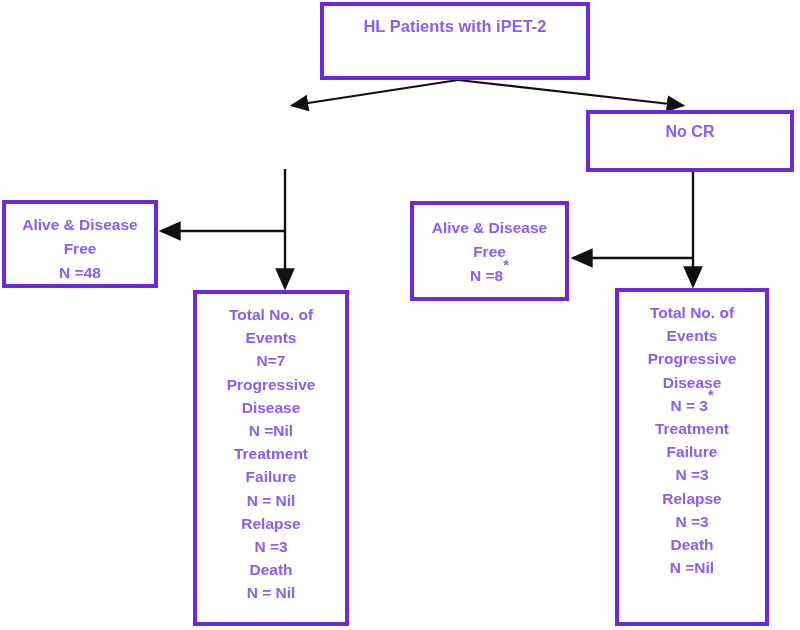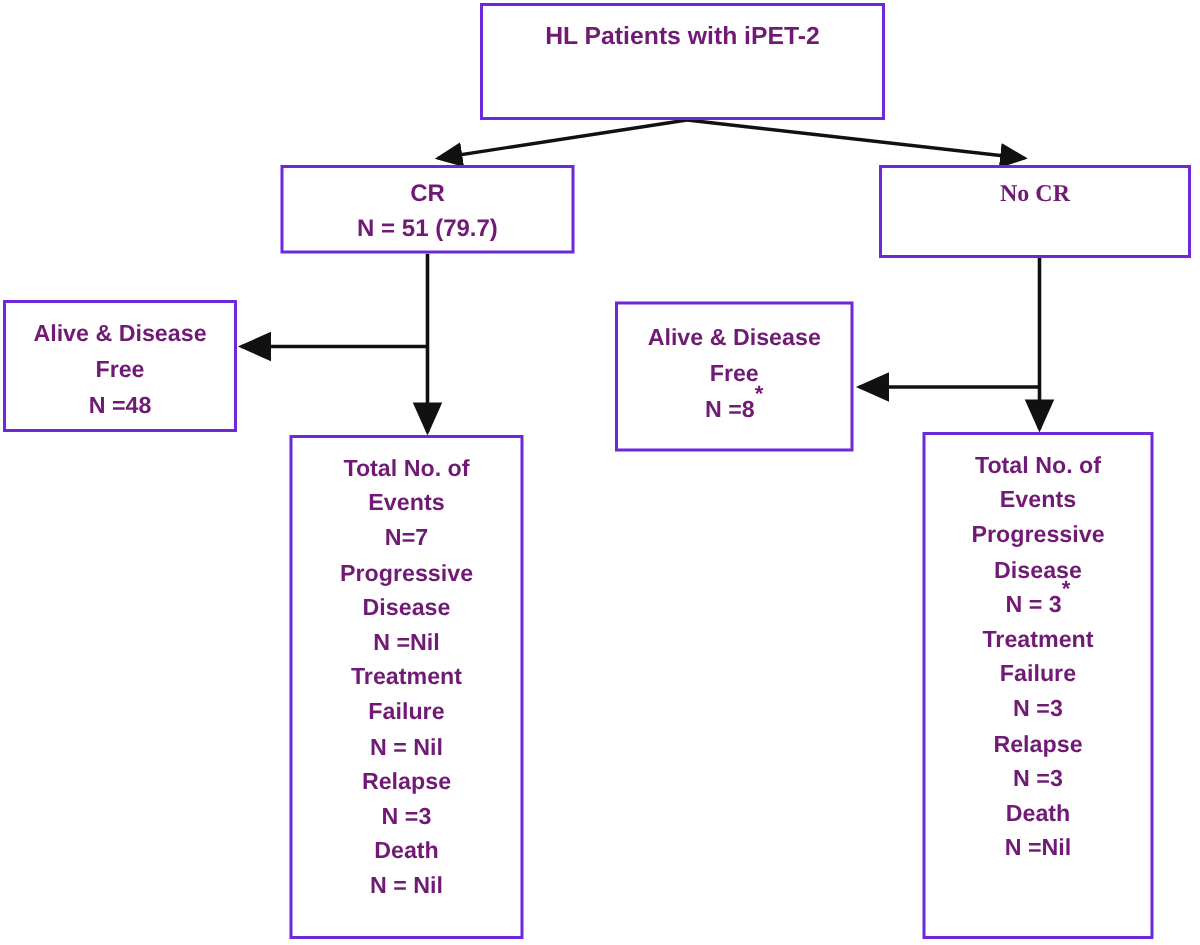--- a/index.html
+++ b/index.html
@@ -13,25 +13,25 @@
     width: 800px;
     height: 630px;
     background: #ffffff;
     font-family: "Liberation Sans", sans-serif;
     color: #000000;
     overflow: hidden;
   }
   .node {
     position: absolute;
     box-sizing: border-box;
-    border: 2px solid #6d28d9;
+    border: 4px solid #6d28d9;
     background: #ffffff;
     text-align: center;
     font-weight: bold;
-    color: #701a75;
+    color: #8b5cf6;
     z-index: 3;
   }
   .node .lines {
     display: block;
   }
   .node .ln {
     display: block;
     white-space: nowrap;
   }
   sup.star {
@@ -55,21 +55,21 @@
     font-size: 16px;
     padding-top: 6px;
   }
   #node-cr .ln { line-height: 23px; }
 
   #node-nocr {
     left: 586px; top: 110px; width: 208px; height: 62px;
     font-size: 16px;
     padding-top: 6px;
   }
-  #node-nocr .ln { line-height: 23px; font-family: Liberation Serif, serif; }
+  #node-nocr .ln { line-height: 23px; }
 
   #node-alive-left {
     left: 2px; top: 200px; width: 156px; height: 88px;
     font-size: 15.5px;
     padding-top: 9px;
   }
   #node-alive-left .ln { line-height: 24px; }
 
   #node-alive-mid {
     left: 410px; top: 201px; width: 159px; height: 100px;
@@ -140,26 +140,20 @@
       <line x1="693" y1="258" x2="573" y2="258" stroke="#111111" stroke-width="2.4" marker-end="url(#ah2)"></line>
     </g>
   </svg>
 
   <div class="node" id="node-root">
     <span class="lines">
       <span class="ln">HL Patients with iPET-2</span>
     </span>
   </div>
 
-  <div class="node" id="node-cr">
-    <span class="lines">
-      <span class="ln">CR</span>
-      <span class="ln">N = 51  (79.7)</span>
-    </span>
-  </div>
 
   <div class="node" id="node-nocr">
     <span class="lines">
       <span class="ln">No CR</span>
     </span>
   </div>
 
   <div class="node" id="node-alive-left">
     <span class="lines">
       <span class="ln">Alive &amp; Disease</span>

